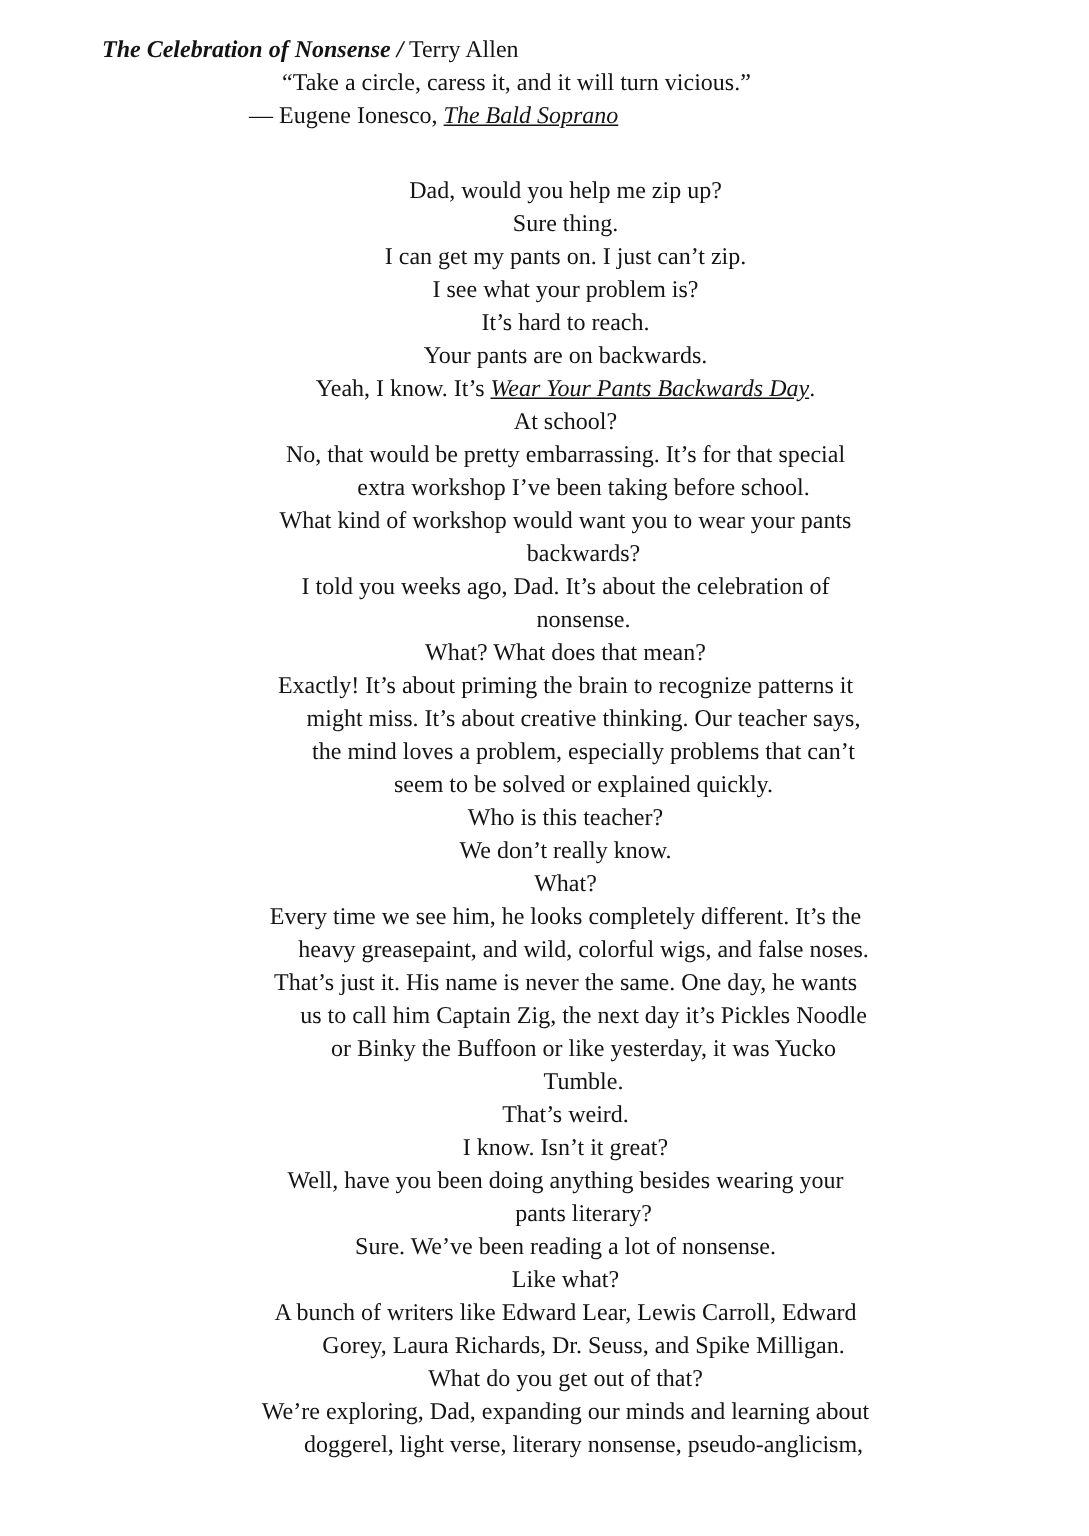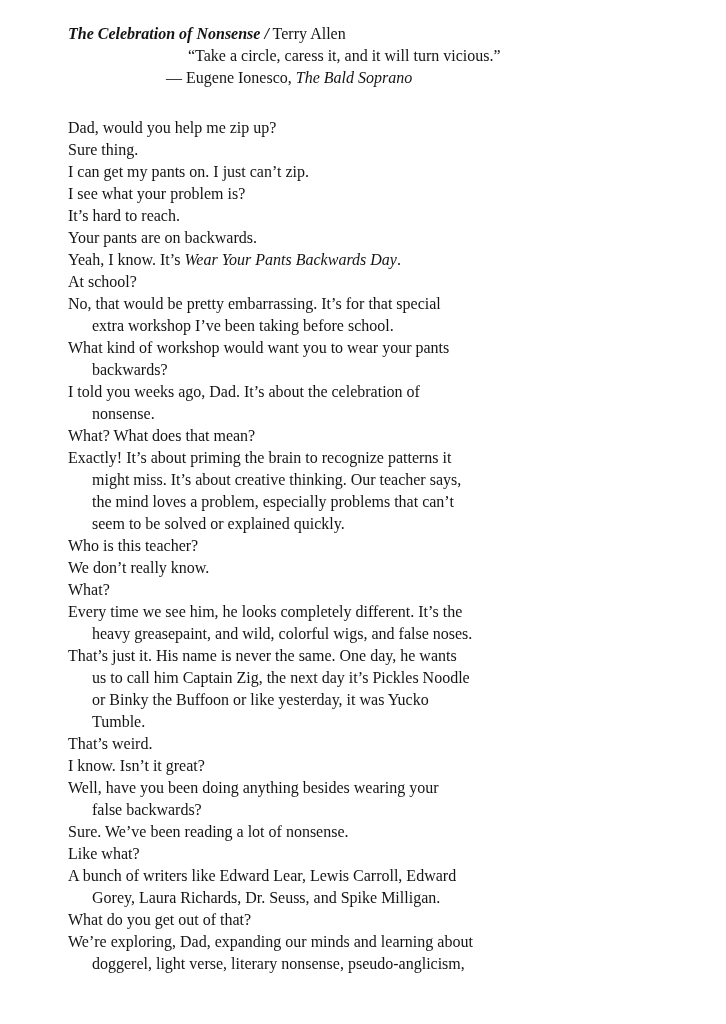--- a/index.html
+++ b/index.html
@@ -27,26 +27,28 @@
     font-style: italic;
   }
   .epigraph-quote {
     margin-left: 120px;
   }
   .epigraph-attr {
     margin-left: 98px;
   }
   .it {
     font-style: italic;
+    text-decoration: underline;
   }
   .poem {
     margin-top: 28px;
   }
   .poem-line {
     white-space: pre-wrap;
+    text-align: center;
   }
   .poem-line.indented {
     padding-left: 24px;
   }
 </style>
 </head>
 <body>
 
 <div class="page">
 
@@ -87,21 +89,21 @@
       <div class="poem-line"><span>What?</span></div>
       <div class="poem-line"><span>Every time we see him, he looks completely different. It’s the</span></div>
       <div class="poem-line indented"><span>heavy greasepaint, and wild, colorful wigs, and false noses.</span></div>
       <div class="poem-line"><span>That’s just it. His name is never the same. One day, he wants</span></div>
       <div class="poem-line indented"><span>us to call him Captain Zig, the next day it’s Pickles Noodle</span></div>
       <div class="poem-line indented"><span>or Binky the Buffoon or like yesterday, it was Yucko</span></div>
       <div class="poem-line indented"><span>Tumble.</span></div>
       <div class="poem-line"><span>That’s weird.</span></div>
       <div class="poem-line"><span>I know. Isn’t it great?</span></div>
       <div class="poem-line"><span>Well, have you been doing anything besides wearing your</span></div>
-      <div class="poem-line indented"><span>false backwards?</span></div>
+      <div class="poem-line indented"><span>pants literary?</span></div>
       <div class="poem-line"><span>Sure. We’ve been reading a lot of nonsense.</span></div>
       <div class="poem-line"><span>Like what?</span></div>
       <div class="poem-line"><span>A bunch of writers like Edward Lear, Lewis Carroll, Edward</span></div>
       <div class="poem-line indented"><span>Gorey, Laura Richards, Dr. Seuss, and Spike Milligan.</span></div>
       <div class="poem-line"><span>What do you get out of that?</span></div>
       <div class="poem-line"><span>We’re exploring, Dad, expanding our minds and learning about</span></div>
       <div class="poem-line indented"><span>doggerel, light verse, literary nonsense, pseudo-anglicism,</span></div>
     </div>
 
 </div>

